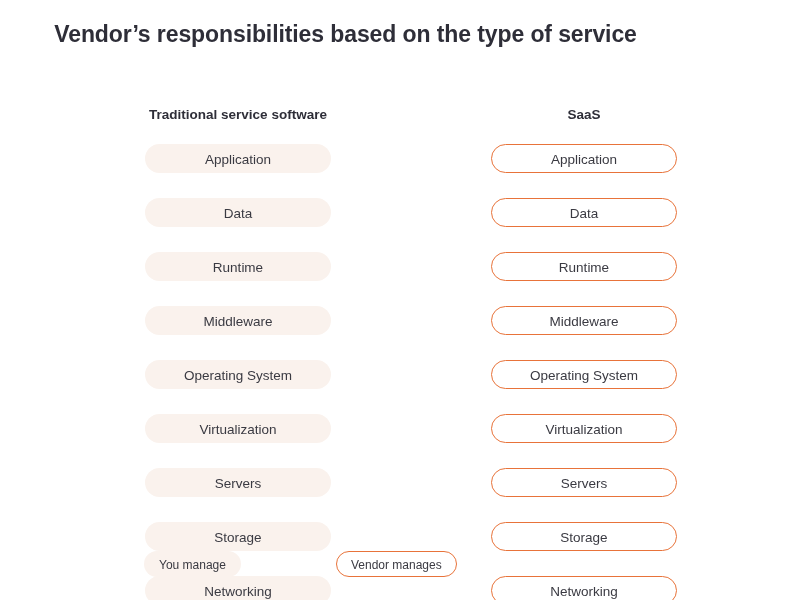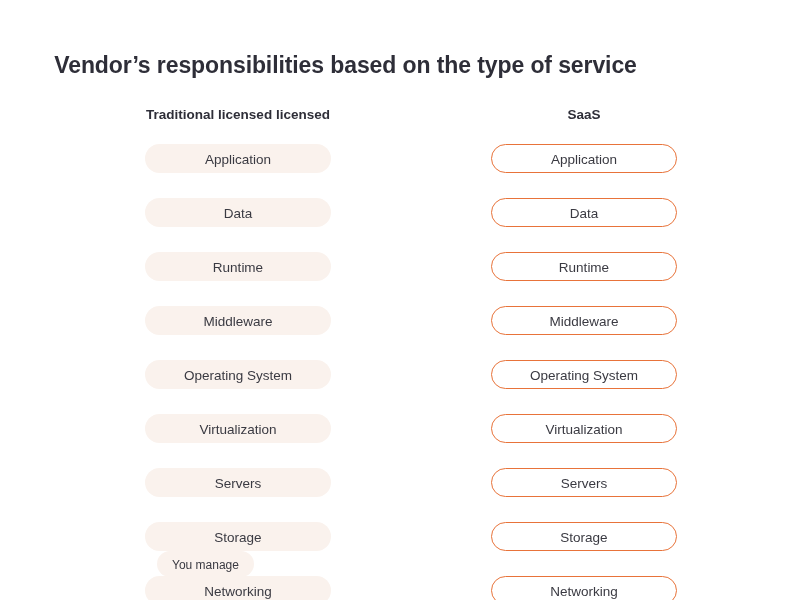--- a/index.html
+++ b/index.html
@@ -12,21 +12,21 @@
     background: #ffffff;
     font-family: "Liberation Sans", sans-serif;
     color: #3a3a42;
     overflow: hidden;
     position: relative;
   }
 
   .page-title {
     position: absolute;
     left: 0;
-    top: 52px;
+    top: 21px;
     width: 691px;
     text-align: center;
     font-size: 23px;
     font-weight: 600;
     letter-spacing: -0.1px;
     color: #2e2e38;
   }
 
   .columns {
     position: absolute;
@@ -77,21 +77,21 @@
     background: #faf2ed;
     border: 1px solid transparent;
   }
   .pill-outlined {
     background: #ffffff;
     border: 1.4px solid #e8733a;
   }
 
   .legend {
     position: absolute;
-    left: 157px;
+    left: 144px;
     top: 551px;
     display: flex;
     align-items: flex-end;
     gap: 41px;
   }
   .legend-pill {
     height: 26px;
     line-height: 26px;
     border-radius: 13px;
     font-size: 12px;
@@ -105,21 +105,21 @@
   .legend-gap { width: 13px; }
 </style>
 </head>
 <body>
 
 <div class="page-title">Vendor’s responsibilities based on the type of service</div>
 
 <div class="columns">
 
   <div class="column column-left">
-    <div class="column-header">Traditional licensed licensed</div>
+    <div class="column-header">Traditional service software</div>
     <div class="stack">
       <div class="pill pill-filled">Application</div>
       <div class="pill pill-filled">Data</div>
       <div class="pill pill-filled">Runtime</div>
       <div class="pill pill-filled">Middleware</div>
       <div class="pill pill-filled">Operating System</div>
       <div class="pill pill-filled">Virtualization</div>
       <div class="pill pill-filled">Servers</div>
       <div class="pill pill-filled">Storage</div>
       <div class="pill pill-filled">Networking</div>
@@ -139,13 +139,14 @@
       <div class="pill pill-outlined">Storage</div>
       <div class="pill pill-outlined">Networking</div>
     </div>
   </div>
 
 </div>
 
 <div class="legend">
   <div class="legend-pill pill-filled">You manage</div>
   <div class="legend-gap"></div>
+  <div class="legend-pill pill-outlined">Vendor manages</div>
 </div>
 
 </body></html>

